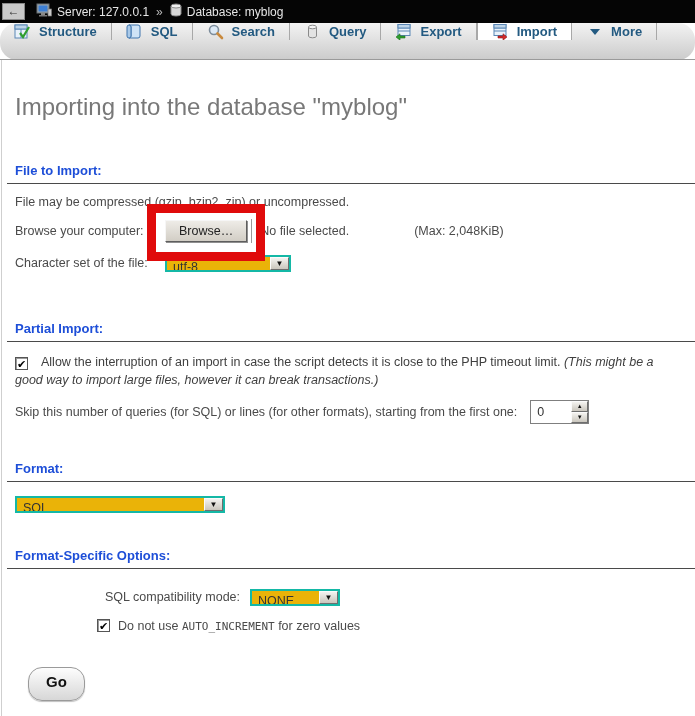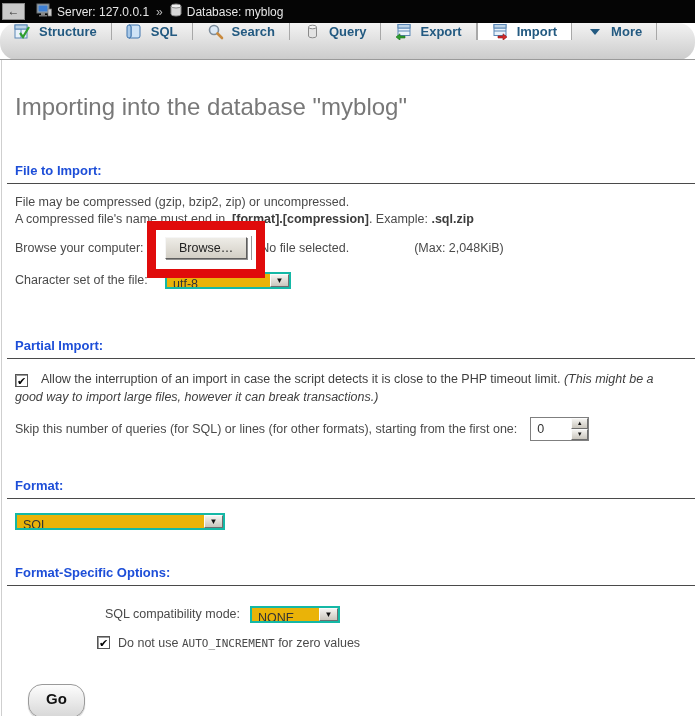--- a/index.html
+++ b/index.html
@@ -219,21 +219,20 @@
 </div>
 
 <div class="page-edge"></div>
 <div class="content">
 
   <h1 class="title">Importing into the database "myblog"</h1>
 
   
   <h2 class="section s1">File to Import:</h2>
   <p class="body-line p1">File may be compressed (gzip, bzip2, zip) or uncompressed.</p>
-  <p class="body-line p2"><span>A compressed file's name must end in </span><b class="inlineb">.[format].[compression]</b><span>. Example: </span><b class="inlineb">.sql.zip</b></p>
 
   <div class="row browse-row">
     <span class="label-150">Browse your computer:</span>
     <button class="win-btn">Browse…</button>
     <span class="file-sep"></span>
     <span class="no-file">No file selected.</span>
     <span class="max-note">(Max: 2,048KiB)</span>
     <div class="highlight-box"></div>
   </div>
 

